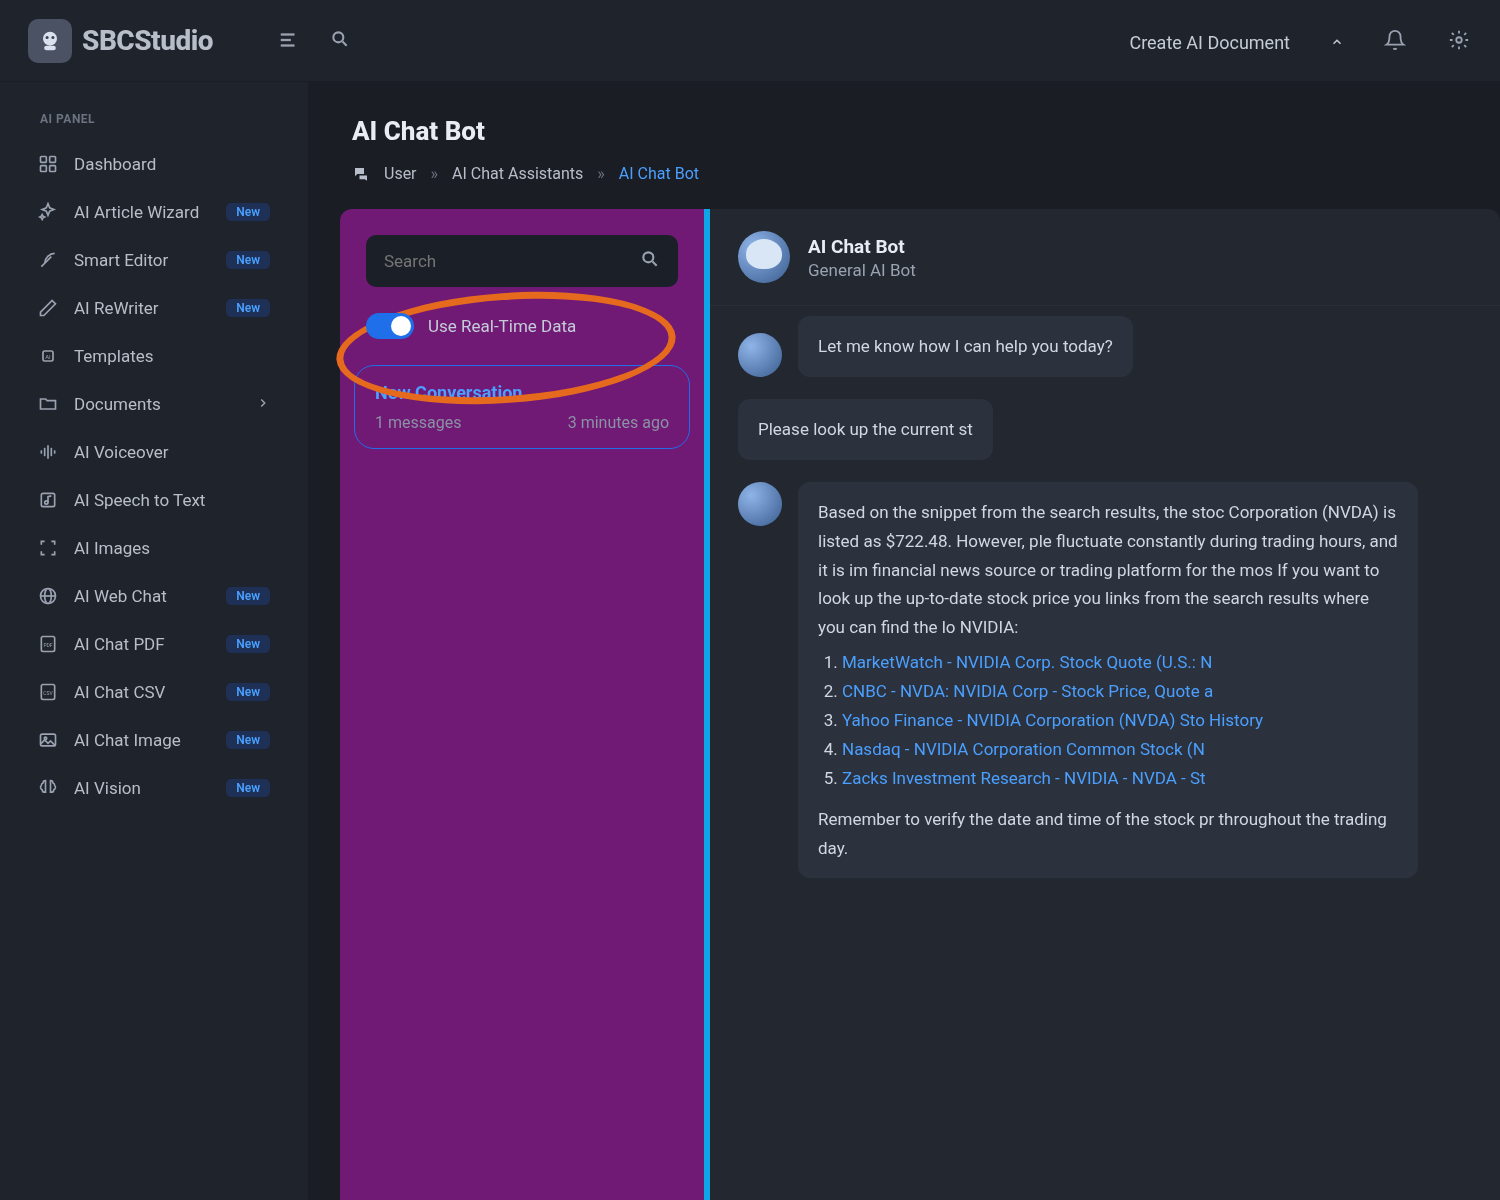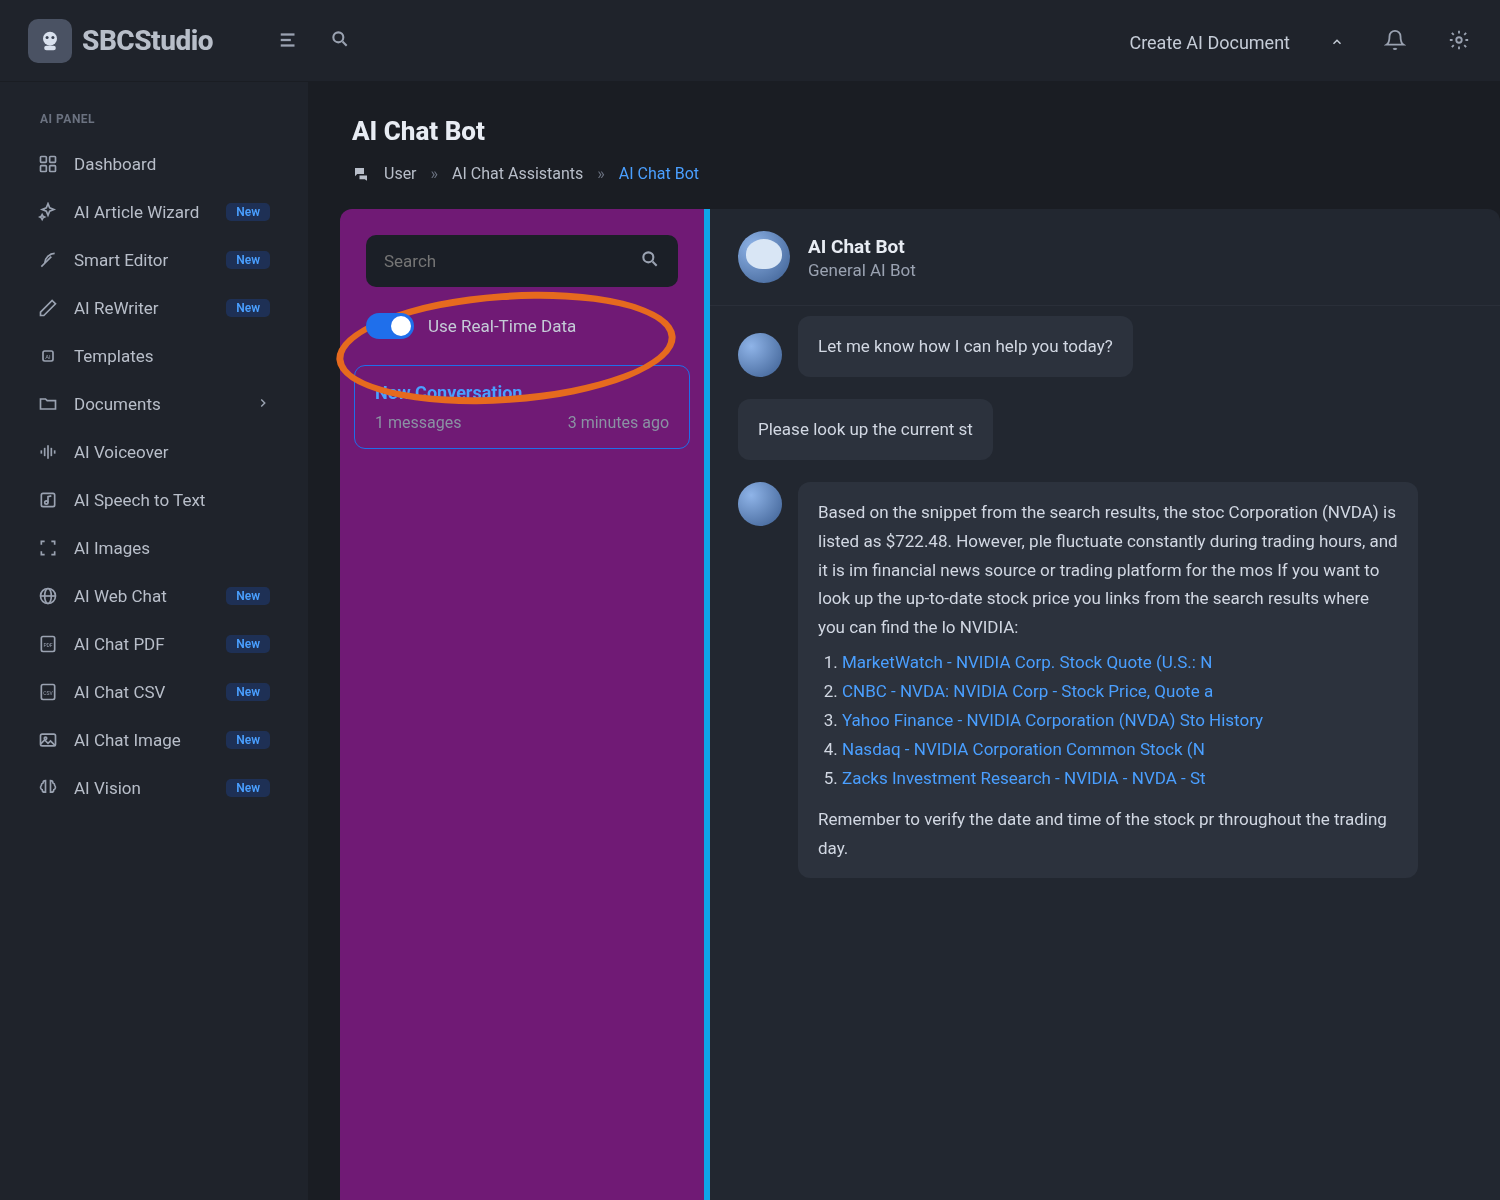--- a/index.html
+++ b/index.html
@@ -29,21 +29,21 @@
 .content-row{display:flex;flex:1;gap:0;overflow:hidden}
 .convo-panel{width:370px;background:#701a75;border-radius:12px 0 0 0;margin-left:32px;border-right:6px solid #0ea5e9}
 .search-box{background:#1b1f27;border-radius:10px;margin:26px 26px 0;display:flex;align-items:center;padding:14px 18px}
 .search-box input{background:none;border:none;outline:none;color:#b8bec9;font-size:17px;flex:1}
 .search-box .sicon{color:#9aa2b1}
 .toggle-row{display:flex;align-items:center;gap:14px;padding:26px;position:relative}
 .toggle{width:48px;height:26px;background:#1f6feb;border-radius:13px;position:relative;cursor:pointer}
 .toggle::after{content:"";position:absolute;right:3px;top:3px;width:20px;height:20px;background:#fff;border-radius:50%}
 .toggle-label{font-size:17px;color:#c5ccd7}
 .highlight-ring{position:absolute;left:-4px;top:6px;width:340px;height:110px;border:7px solid #e66a1e;border-radius:55%/55%;pointer-events:none;transform:rotate(-4deg)}
-.convo-card{margin:0 14px;border:1px solid #1f6feb;border-radius:11px;padding:16px 20px}
+.convo-card{margin:0 14px;border:1px solid #1f6feb;border-radius:20px;padding:16px 20px}
 .convo-title{color:#4a9fff;font-weight:700;font-size:18px;margin-bottom:10px}
 .convo-meta{display:flex;justify-content:space-between;font-size:16px;color:#8a92a3}
 .chat-panel{flex:1;background:#222730;border-radius:0 12px 0 0;display:flex;flex-direction:column;overflow:hidden}
 .chat-head{display:flex;align-items:center;gap:18px;padding:22px 28px;border-bottom:1px solid #2a2f39}
 .avatar{width:52px;height:52px;border-radius:50%;background:radial-gradient(circle at 30% 30%,#8fb4e8,#3a5c8f);flex-shrink:0;position:relative;overflow:hidden}
 .avatar::after{content:"";position:absolute;inset:8px 8px 14px 8px;background:#d9e6f5;border-radius:50% 50% 45% 45%}
 .chat-name{font-size:19px;font-weight:700;color:#e8ecf3}
 .chat-sub{font-size:17px;color:#9aa2b1;margin-top:2px}
 .messages{flex:1;overflow-y:auto;padding:10px 28px 24px}
 .msg-row{display:flex;gap:16px;margin-bottom:22px;align-items:flex-start}

